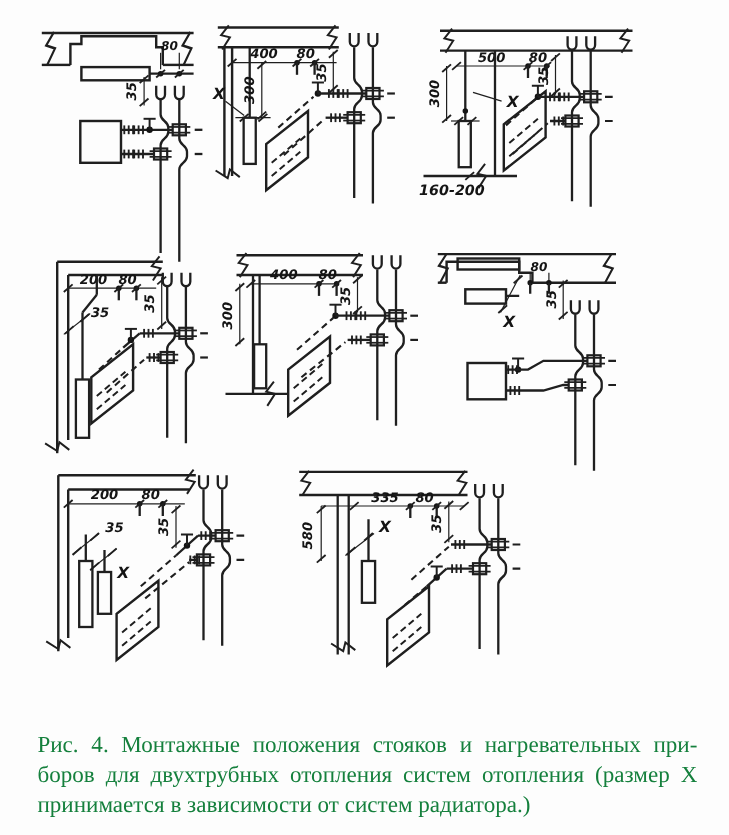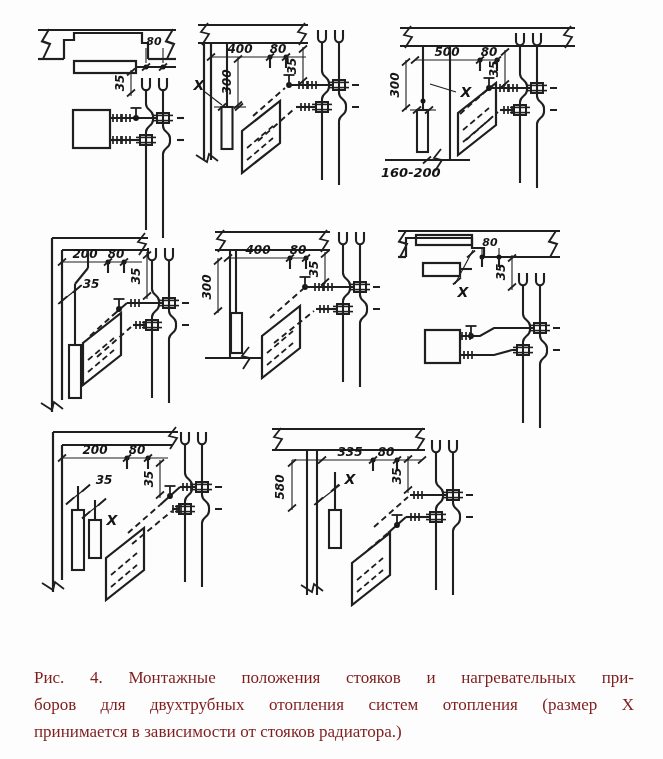--- a/index.html
+++ b/index.html
@@ -8,22 +8,22 @@
   svg{position:absolute;left:0;top:0;}
   svg .w{stroke-width:2.2;fill:none;}
   svg .p{stroke-width:2.1;fill:none;}
   svg .t{stroke-width:1.1;fill:none;}
   svg .d{stroke-width:1.9;fill:none;stroke-dasharray:6 4;}
   svg text{stroke:none;fill:#141414;font-family:"DejaVu Sans",sans-serif;
            font-style:italic;font-weight:600;font-size:12px;}
   svg text.sm{font-size:11px;}
   svg text.x{font-size:14px;}
   svg text.fl{font-size:13px;}
-  .caption{position:absolute;left:34px;top:664px;width:600px;color:#7f1d1d;
-           font-family:"Liberation Serif",serif;font-size:17px;line-height:27px;}
+  .caption{position:absolute;left:34px;top:664px;width:600px;color:#15803d;
+           font-family:"Liberation Serif",serif;font-size:21px;line-height:27px;}
   .cap-line{white-space:normal;}
   .just{text-align:justify;text-align-last:justify;}
 </style>
 </head>
 <body>
 
 <div id="page">
 <svg width="663" height="655" viewBox="0 0 663 655" stroke="#1f1f1f">
   <defs>
     <g id="ub">
@@ -403,15 +403,15 @@
     <line class="p" x1="406" y1="517" x2="388" y2="533"></line>
     <use href="#vv" x="397" y="525"></use>
     <line class="d" x1="368" y1="550" x2="388" y2="533"></line>
     <use href="#rp" x="436" y="495"></use>
   </g>
 </svg>
 
 <div class="caption">
   <div class="cap-line just">Рис. 4. Монтажные положения стояков и нагревательных при-</div>
   <div class="cap-line just">боров для двухтрубных отопления систем отопления (размер X</div>
-  <div class="cap-line">принимается в зависимости от стояков радиатора.)</div>
+  <div class="cap-line">принимается в зависимости от систем радиатора.)</div>
 </div>
 </div>
 
 </body></html>

